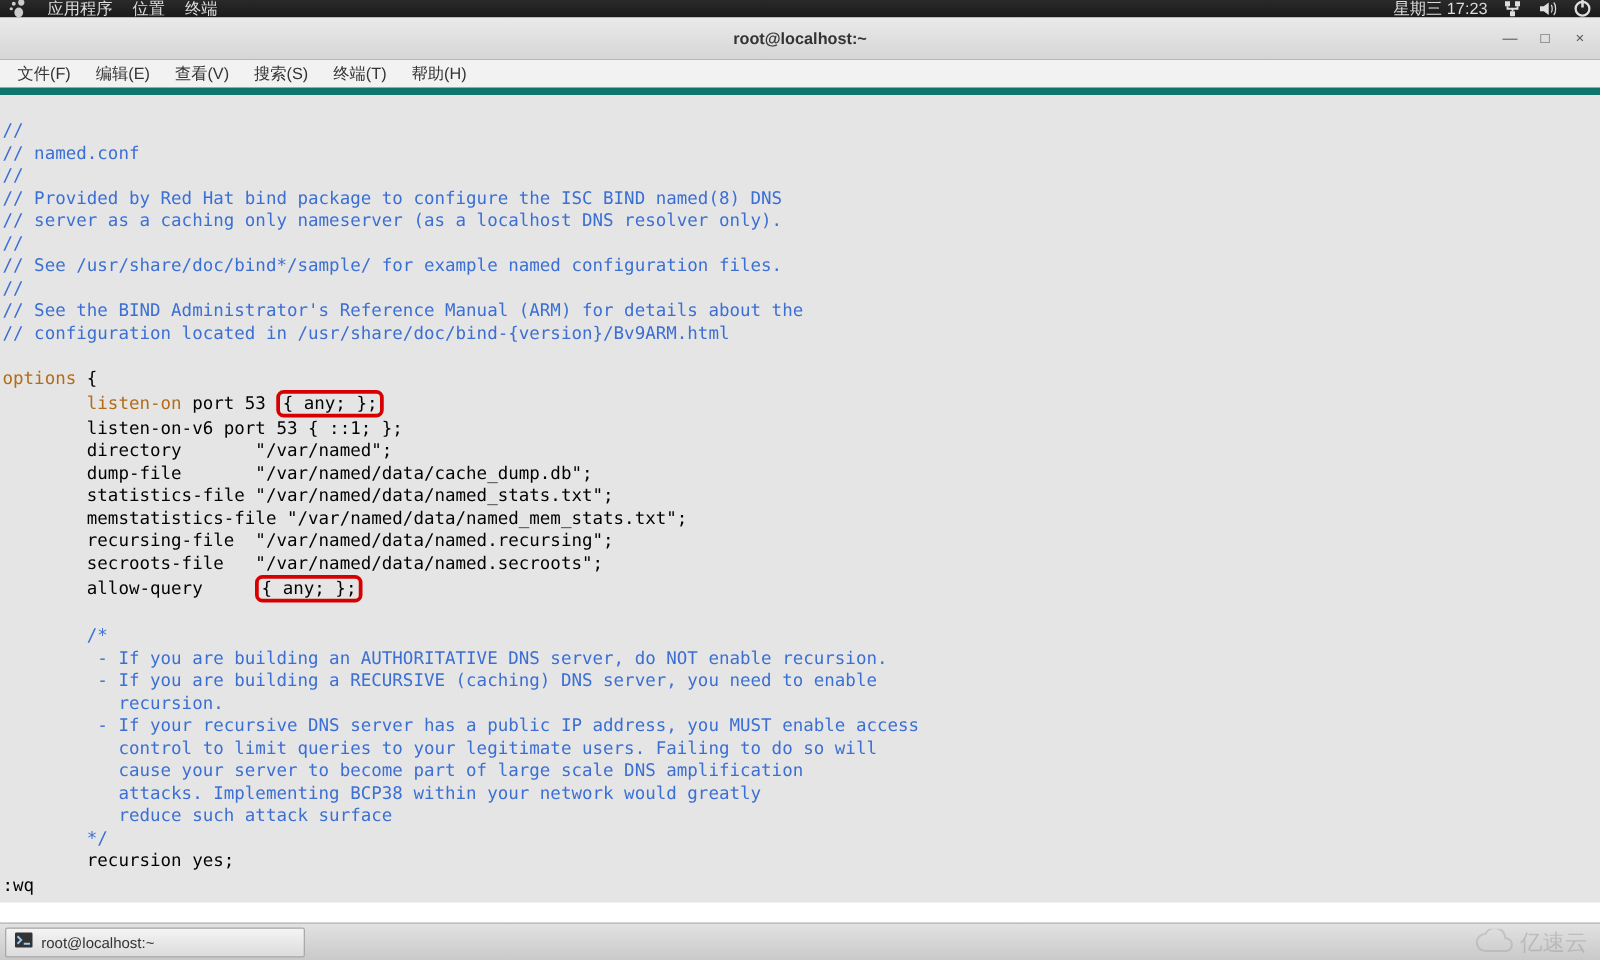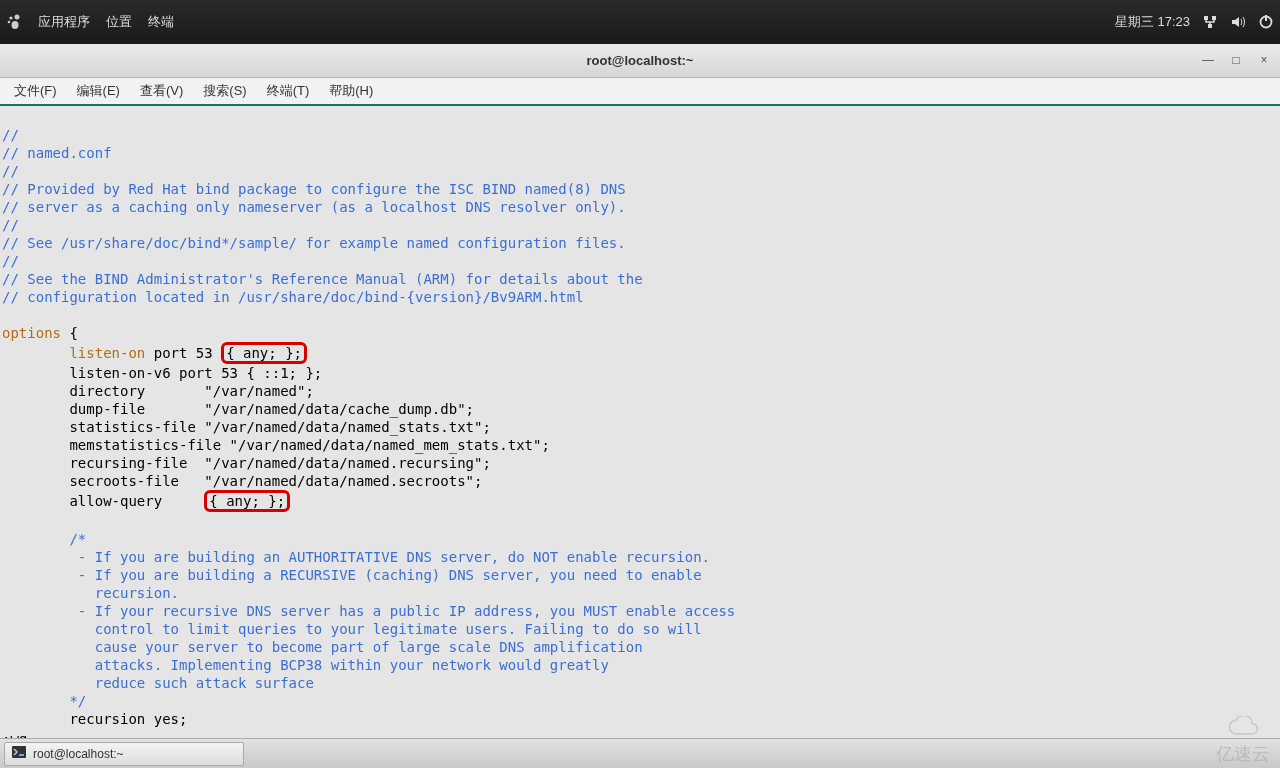--- a/index.html
+++ b/index.html
@@ -1,44 +1,44 @@
 <!DOCTYPE html>
 <html><head>
 <meta charset="utf-8">
 <style>
   * { margin:0; padding:0; box-sizing:border-box; }
   body { font-family: sans-serif; font-size:13px; background:#fff; width:1280px; height:768px; overflow:hidden; position:relative; }
   
-  .topbar { height:44px; background:linear-gradient(#2a2a2a,#1a1a1a); color:#ddd; display:flex; align-items:center; padding:0 6px; font-size:13px; }
+  .topbar { height:14px; background:linear-gradient(#2a2a2a,#1a1a1a); color:#ddd; display:flex; align-items:center; padding:0 6px; font-size:13px; }
   .topbar .left { display:flex; gap:16px; align-items:center; }
   .topbar .left .menu-item { cursor:pointer; }
   .topbar .spacer { flex:1; }
   .topbar .right { display:flex; gap:12px; align-items:center;justify-content:flex-end; }
   .gnome-icon { width:16px; height:16px; display:inline-block; }
   .tray-icon svg { fill:#ddd; width:16px; height:16px; vertical-align:middle; }
   
   .titlebar { height:34px; background:linear-gradient(#eaeaea,#d6d6d6); border-bottom:1px solid #b8b8b8; display:flex; align-items:center; position:relative; }
   .titlebar .title { flex:1; text-align:center; font-weight:bold; color:#333; font-size:13px; }
   .titlebar .win-btns { position:absolute; right:6px; top:6px; display:flex; gap:8px; }
   .win-btn { width:20px; height:20px; display:flex; align-items:center; justify-content:center; color:#555; cursor:pointer; font-size:12px; }
   
-  .menubar { height:28px; background:#f2f2f2; border-bottom:2px solid #0f766e; display:flex; align-items:center; padding:0 4px; font-size:13px; color:#333; }
+  .menubar { height:28px; background:#f2f2f2; border-bottom:6px solid #0f766e; display:flex; align-items:center; padding:0 4px; font-size:13px; color:#333; }
   .menubar .mitem { padding:3px 10px; cursor:pointer; }
   
   .terminal { background:#e5e5e5; font-family:"DejaVu Sans Mono","Liberation Mono",monospace; font-size:14px; line-height:18px; padding:2px 2px; height:646px; overflow:hidden; color:#000; white-space:pre; position:relative; }
   .c-comment { color:#3b6fd4; }
   .c-key { color:#b26c18; }
   .c-key2 { color:#b26c18; }
   .redbox { display:inline-block; border:3px solid #d60000; border-radius:6px; padding:0 2px; line-height:16px; }
   .vim-cmd { position:absolute; bottom:4px; left:2px;margin-top:12px; }
   
   .taskbar { position:absolute; bottom:0; left:0; right:0; height:30px; background:linear-gradient(#e2e2e2,#c9c9c9); border-top:1px solid #aaa; display:flex; align-items:center; padding:0 4px; }
   .task-item { height:24px; width:240px; background:linear-gradient(#f4f4f4,#dcdcdc); border:1px solid #aaa; border-radius:2px; display:flex; align-items:center; gap:6px; padding:0 6px; font-size:12px; color:#333; cursor:pointer; }
   .task-icon svg { width:16px; height:16px; }
-  .watermark { position:absolute; right:10px; bottom:2px; opacity:.35; font-size:18px; color:#888; display:flex; align-items:center; gap:4px;flex-direction:column; }
+  .watermark { position:absolute; right:10px; bottom:2px; opacity:.35; font-size:18px; color:#888; display:flex; align-items:center; gap:4px; }
   .watermark .cloud { width:34px; height:22px; }
 </style>
 </head>
 <body>
 
 <div class="topbar">
   <div class="left">
     <span class="gnome-icon">
       <svg viewBox="0 0 16 16">
           <circle cx="11" cy="3" r="2.5" fill="#ccc"></circle>

